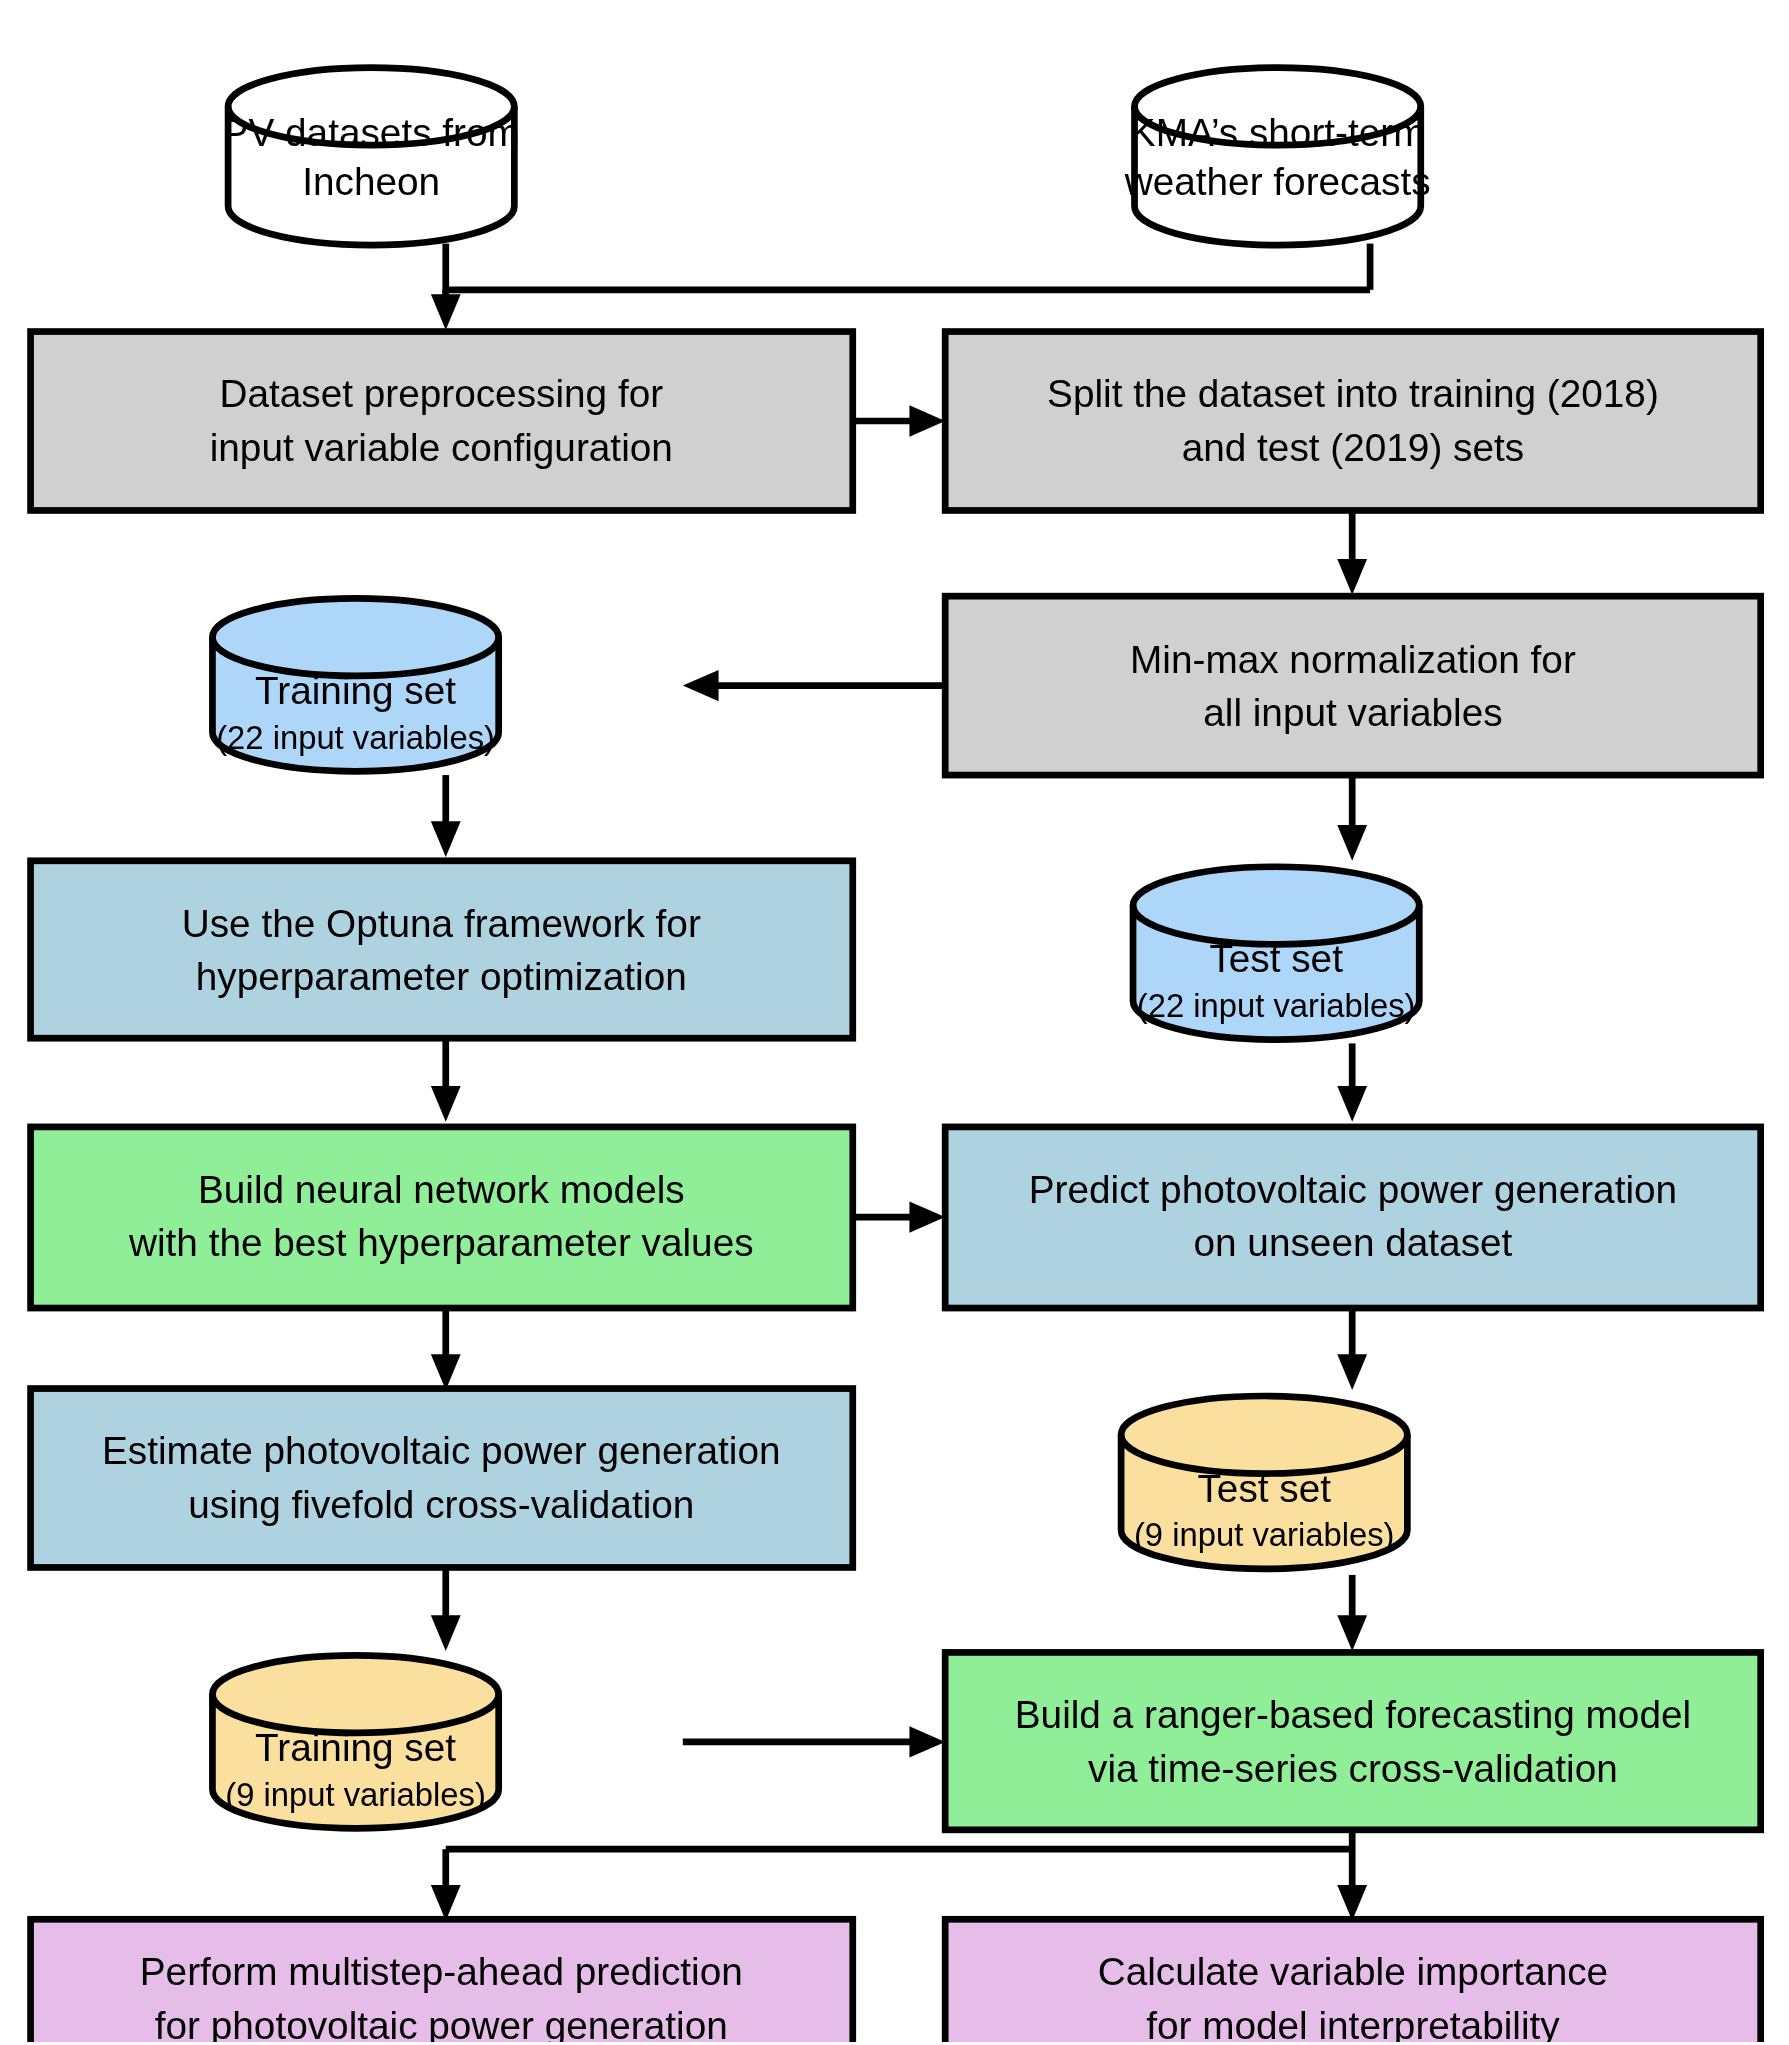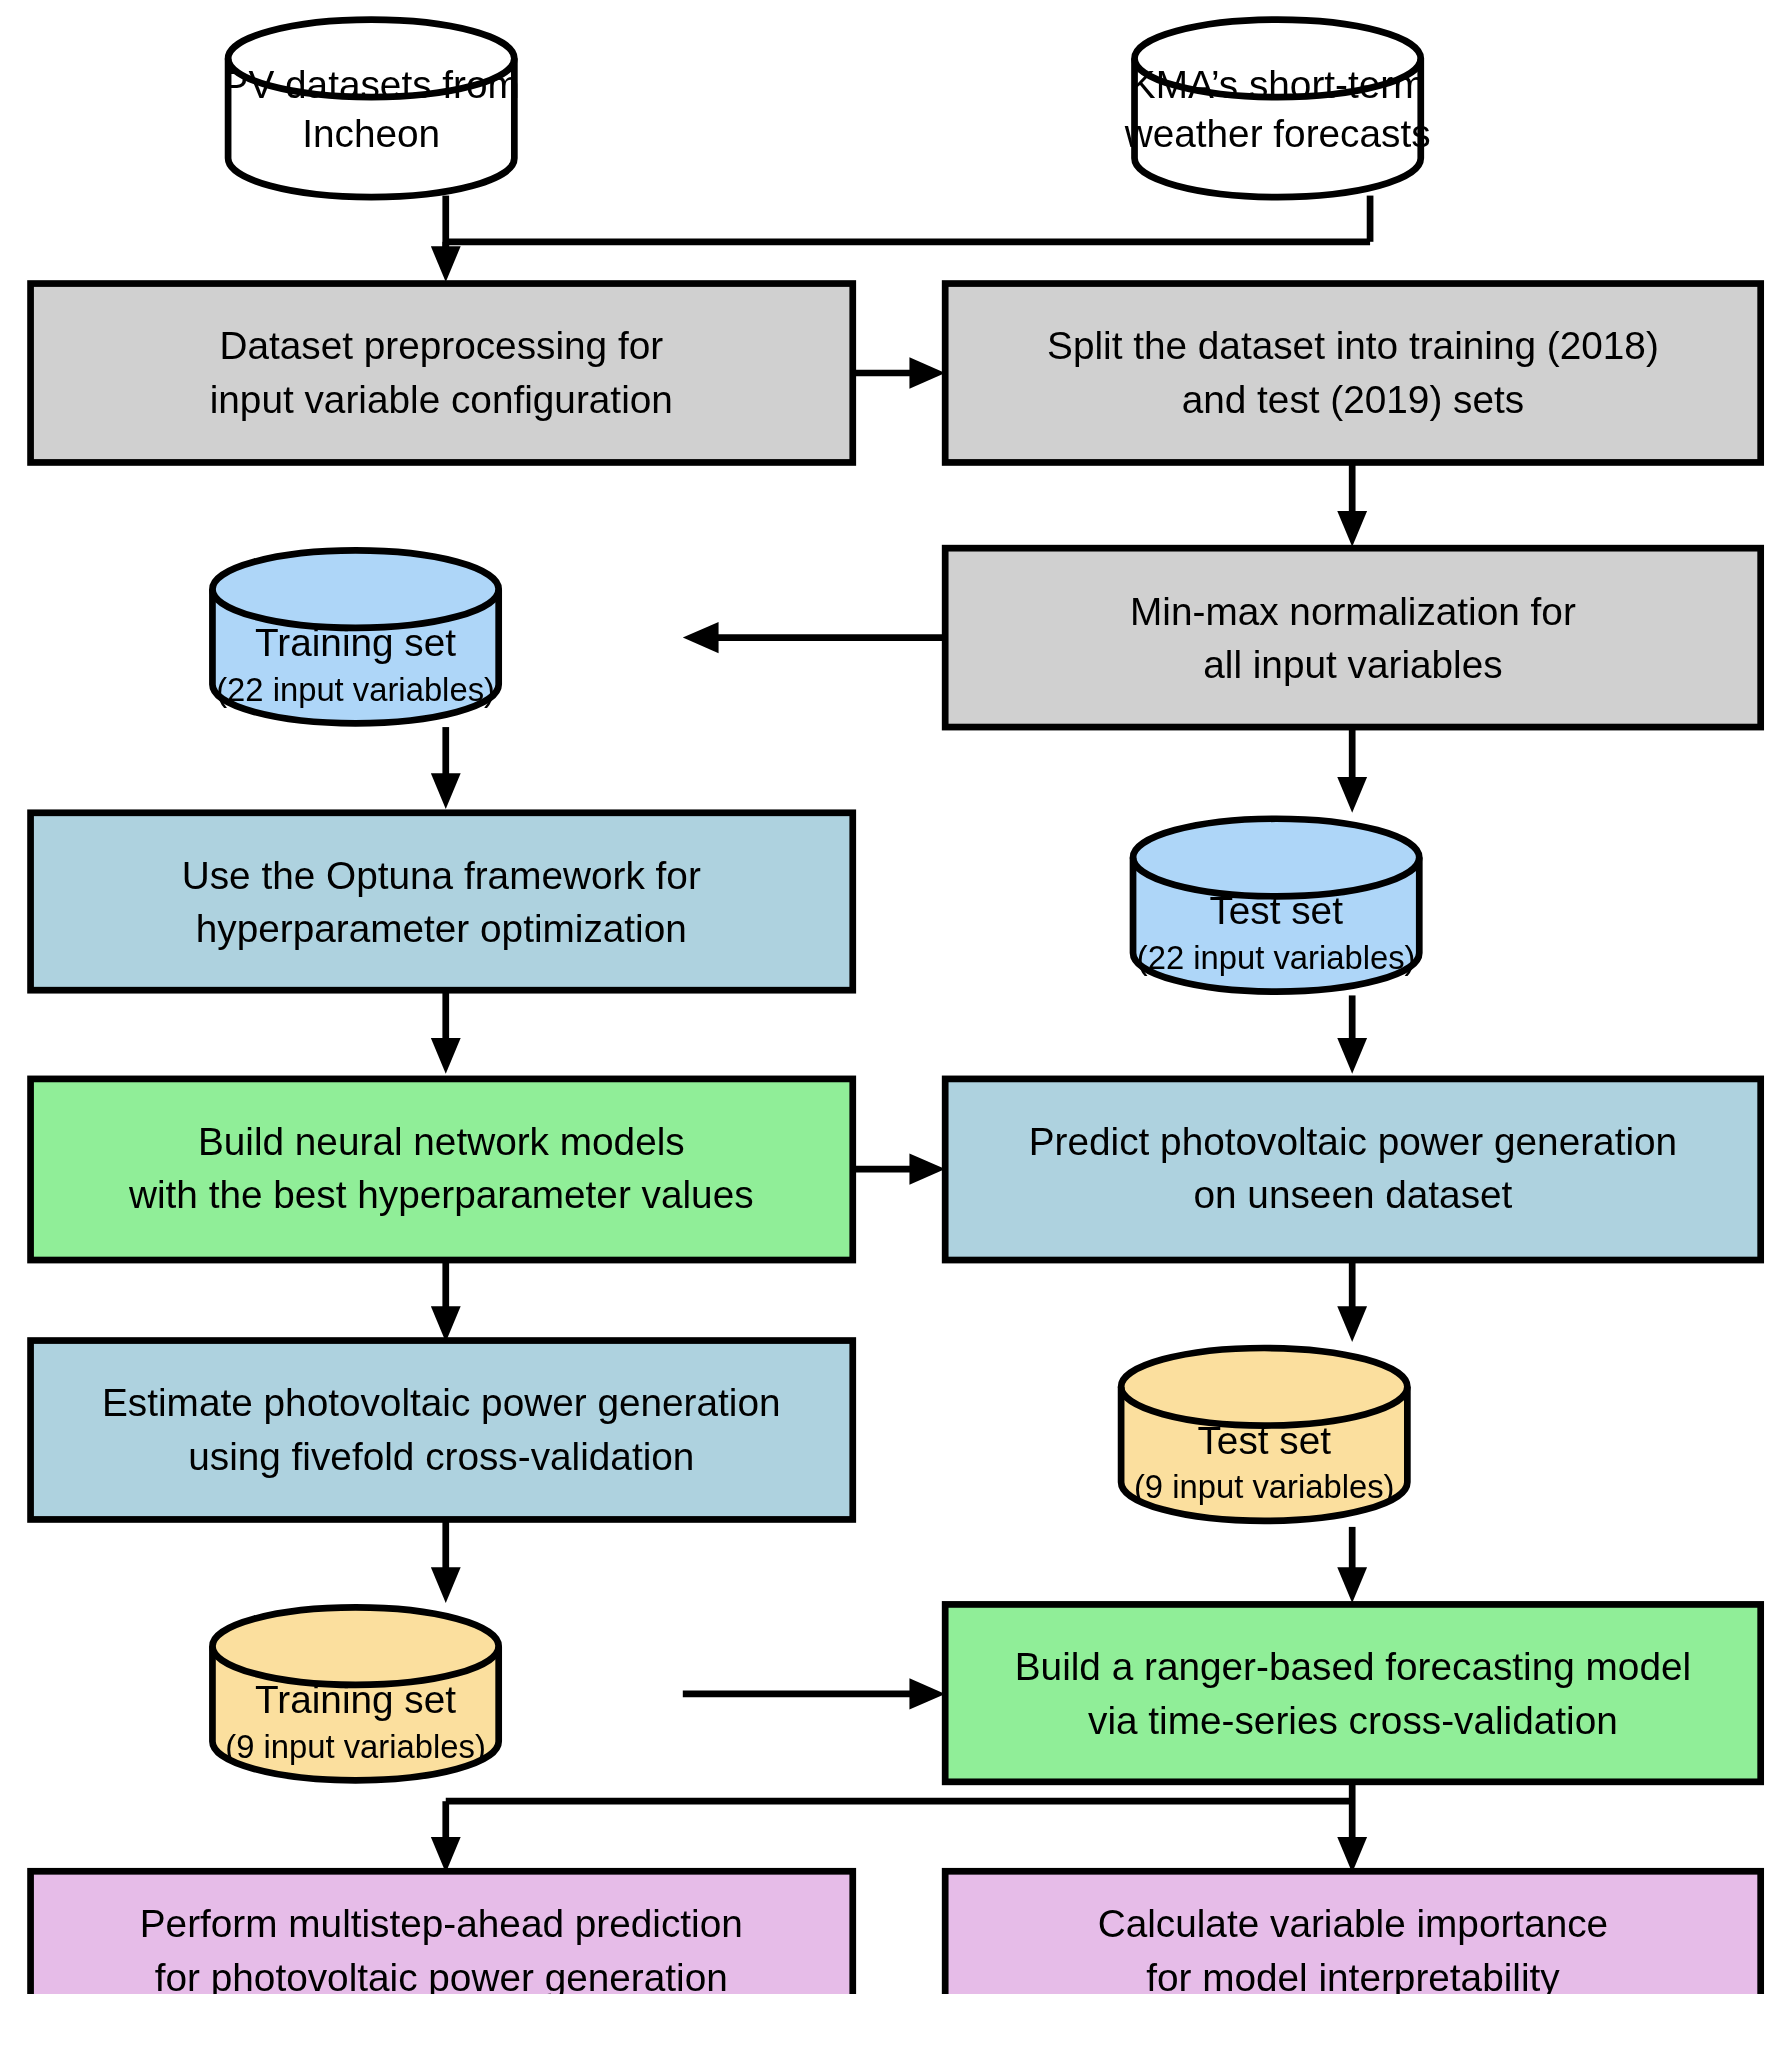--- a/index.html
+++ b/index.html
@@ -6,20 +6,21 @@
     margin: 0;
     padding: 0;
     background: #ffffff;
   }
   #canvas {
     position: relative;
     width: 1789px;
     height: 1994px;
     background: #ffffff;
     font-family: "Liberation Sans", sans-serif;
+    margin-top: 48px;
   }
   svg#flow {
     position: absolute;
     top: 0;
     left: 0;
     width: 1789px;
     height: 2046px;
   }
   .node-text {
     font-family: "Liberation Sans", sans-serif;

